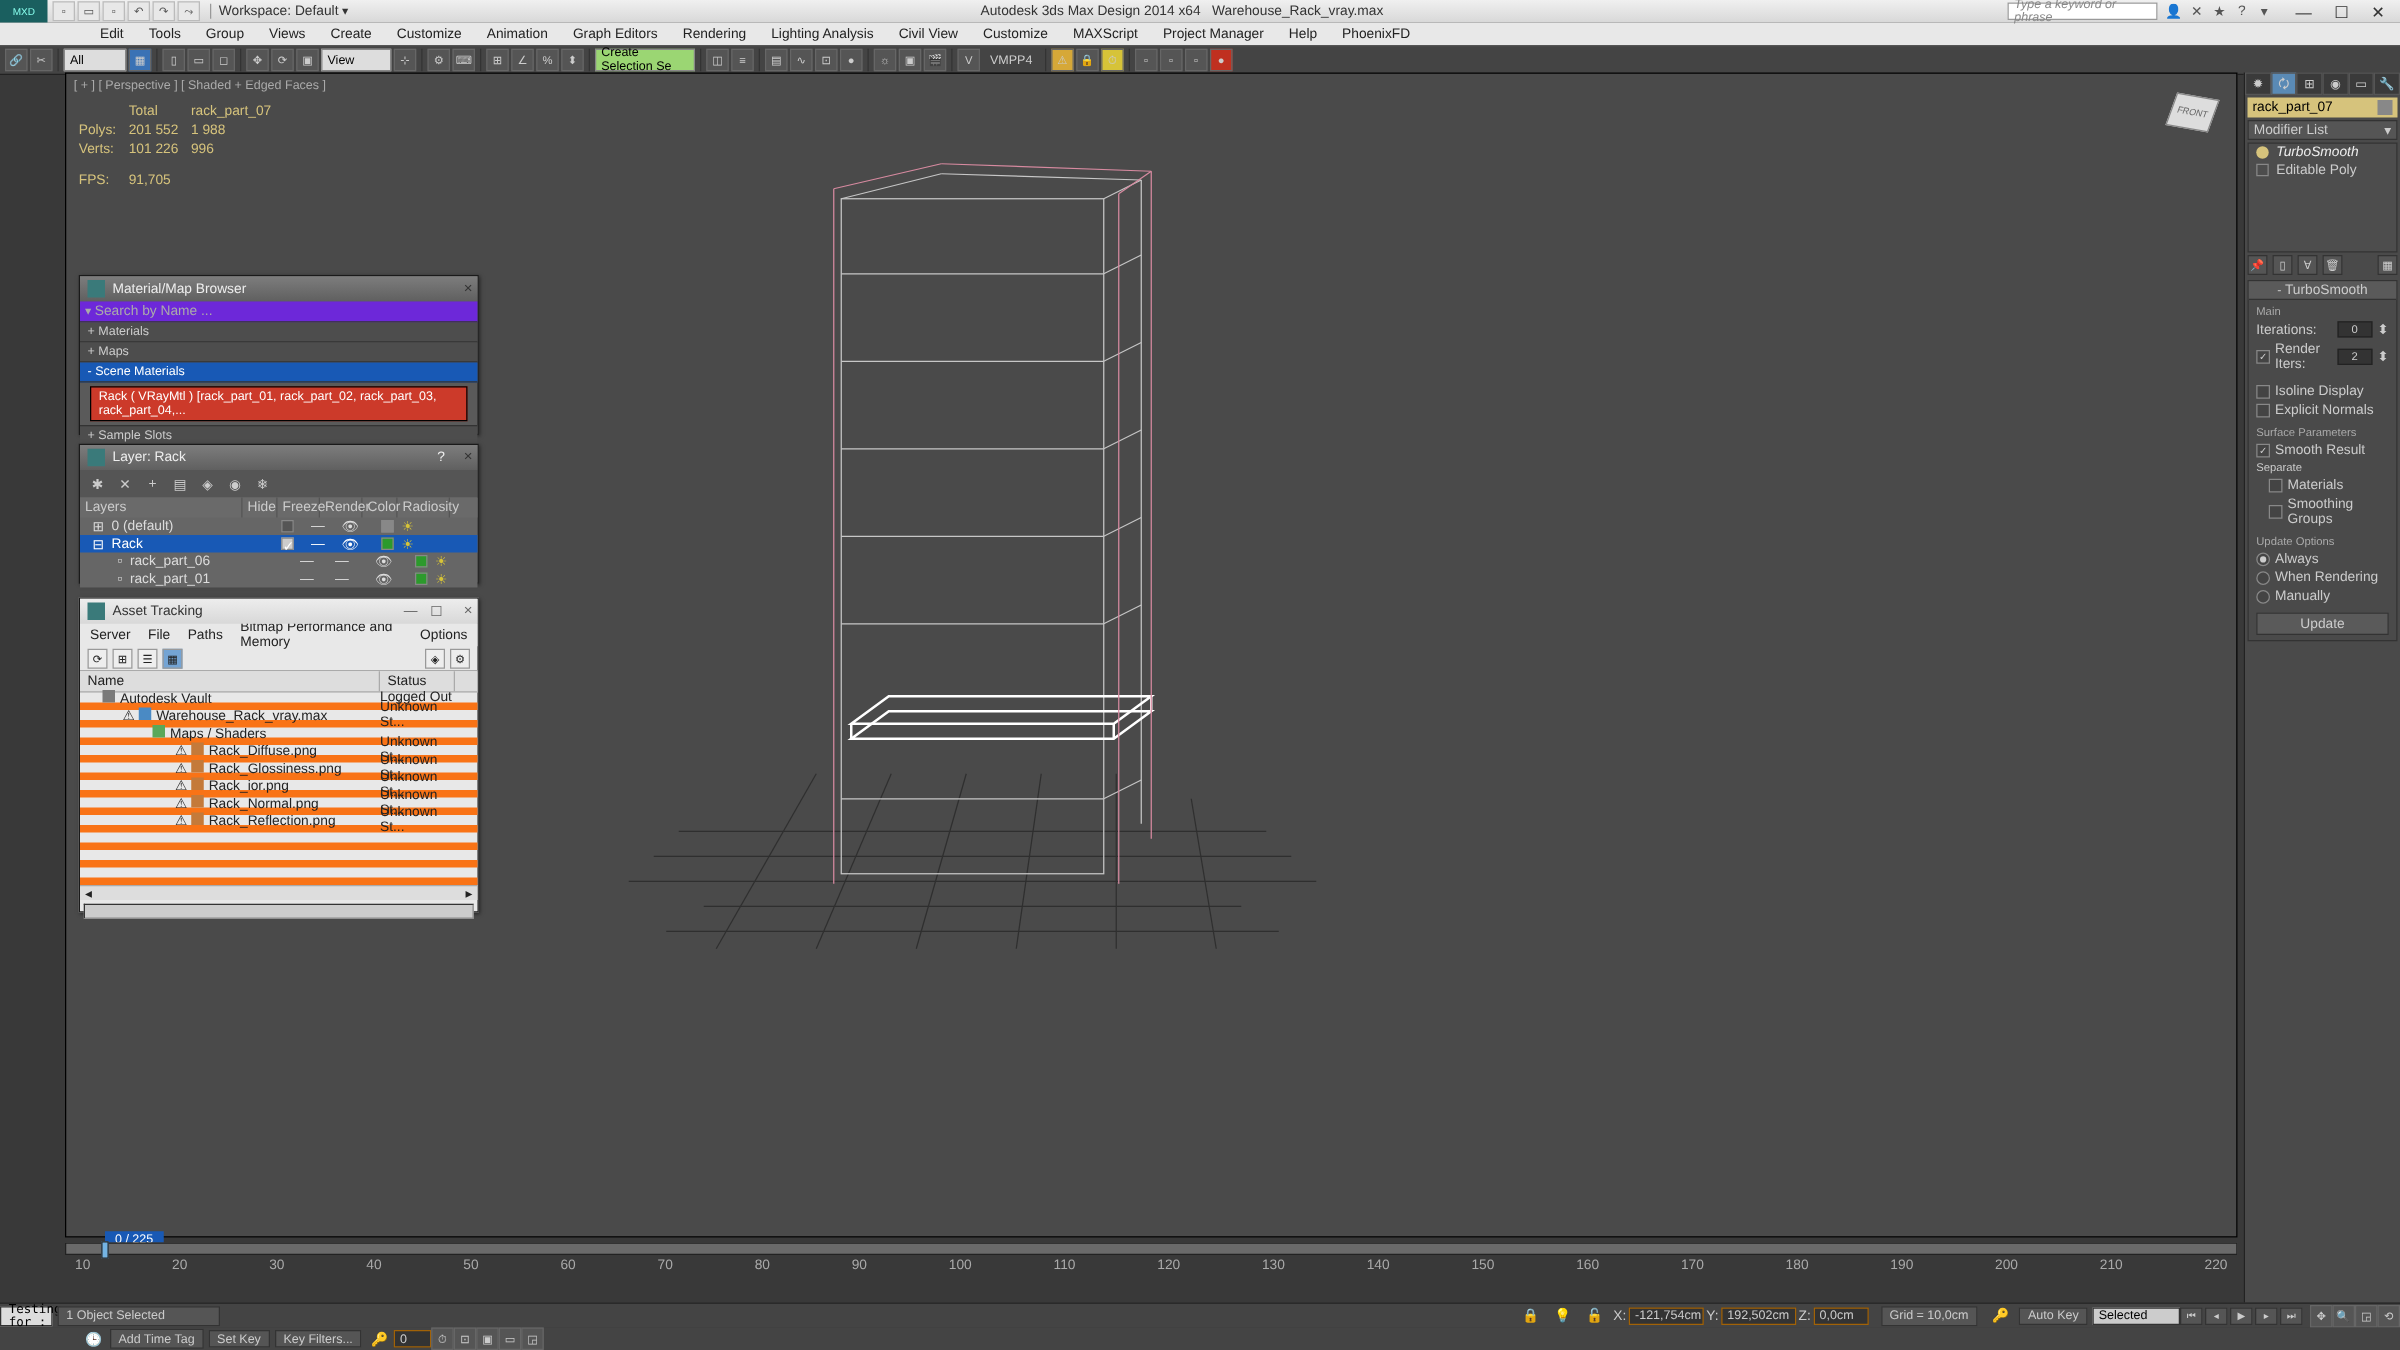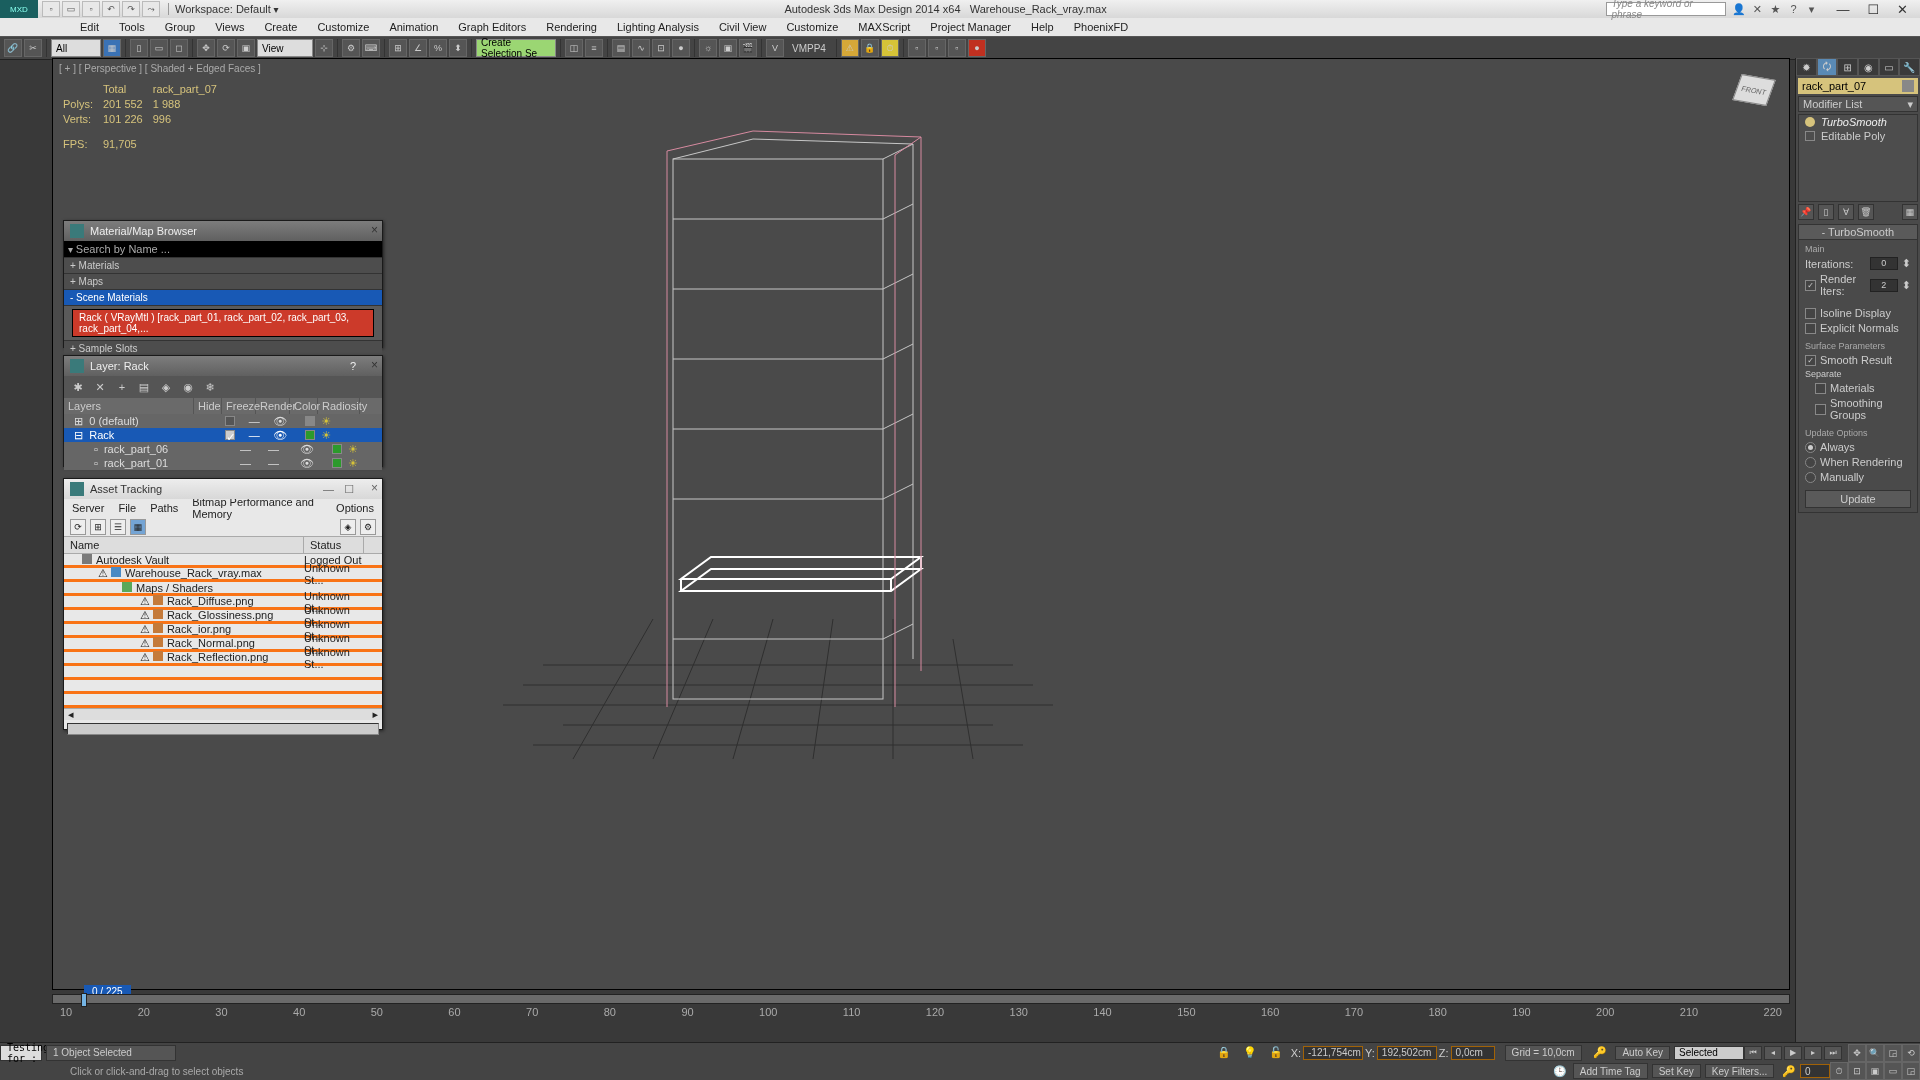--- a/index.html
+++ b/index.html
@@ -38,21 +38,21 @@
 .viewcube { position: absolute; right: 10px; top: 10px; width: 50px; height: 50px; }
 .viewcube-face { width: 34px; height: 26px; background: #ddd; border: 1px solid #888; transform: skew(-20deg,10deg); margin: 8px auto; font-size: 7px; color: #666; text-align: center; line-height: 26px; }
 
 
 .panel { position: absolute; background: #5a5a5a; border: 1px solid #1a1a1a; box-shadow: 1px 1px 3px rgba(0,0,0,.5); }
 .panel-title { height: 20px; background: linear-gradient(#7d7d7d,#606060); display: flex; align-items: center; padding: 0 6px; color: #eee; font-size: 11px; position: relative; }
 .panel-title .ico { width: 14px; height: 14px; background: #3a7a7a; margin-right: 6px; }
 .panel-close { position: absolute; right: 4px; top: 2px; font-size: 12px; color: #333; }
 
 .mat-browser { left: 63px; top: 220px; width: 320px; height: 128px; }
-.mat-search { background: #000000; padding: 2px 4px; color: #aaa; font-size: 10px; border-bottom: 1px solid #333; }
+.mat-search { background: #6d28d9; padding: 2px 4px; color: #aaa; font-size: 10px; border-bottom: 1px solid #333; }
 .mat-section { background: #4d4d4d; padding: 2px 6px; border-bottom: 1px solid #333; font-size: 10px; }
 .mat-section.sel { background: #1859b5; color: #fff; }
 .mat-item { margin: 3px 8px; padding: 2px 6px; background: #cc3a2a; color: #fff; font-size: 10px; border: 1px solid #000; }
 
 .layer-panel { left: 63px; top: 355px; width: 320px; height: 112px; }
 .layer-tools { height: 22px; background: #555; display: flex; align-items: center; gap: 6px; padding: 0 6px; }
 .layer-tools span { width: 16px; height: 16px; display: flex; align-items: center; justify-content: center; color: #ccc; }
 .layer-grid { background: #666; }
 .layer-hdr { display: flex; background: #6a6a6a; font-size: 10px; }
 .layer-hdr div { padding: 2px 4px; border-right: 1px solid #555; }
@@ -63,21 +63,21 @@
 .layer-chk { width:10px; height:10px; border:1px solid #888; background:#555; display:inline-block; }
 
 .asset-panel { left: 63px; top: 478px; width: 320px; height: 252px; background: #e8e8e8; color: #222; }
 .asset-panel .panel-title { background: linear-gradient(#ededed,#d8d8d8); color: #333; }
 .asset-menu { height: 18px; display: flex; align-items: center; gap: 14px; padding: 0 8px; background: #e8e8e8; font-size: 10px; color: #222; }
 .asset-tools { height: 20px; display: flex; align-items: center; gap: 4px; padding: 0 6px; border-bottom: 1px solid #aaa; }
 .asset-tools span { width: 16px; height: 16px; border: 1px solid #999; background: #eee; display:flex; align-items:center; justify-content:center; font-size:9px; }
 .asset-grid-hdr { display: flex; background: #ddd; border-bottom: 1px solid #aaa; font-size: 10px; }
 .asset-grid-hdr div { padding: 2px 6px; border-right: 1px solid #aaa; }
 .ac-name { width: 240px; } .ac-status { width: 60px; }
-.asset-row { display: flex; font-size: 10px; height: 14px; align-items: center; border-bottom: 3px solid #f97316; }
+.asset-row { display: flex; font-size: 10px; height: 14px; align-items: center; border-bottom: 6px solid #f97316; }
 .asset-row .ac-name { padding-left: 18px; }
 .asset-row.indent1 .ac-name { padding-left: 34px; }
 .asset-row.indent2 .ac-name { padding-left: 58px; }
 .asset-row.indent3 .ac-name { padding-left: 76px; }
 .asset-ico { width:10px; height:10px; display:inline-block; margin-right:4px; }
 
 
 .cmd-panel { position: absolute; right: 0; top: 58px; width: 125px; bottom: 30px; background: #4a4a4a; border-left: 1px solid #222; }
 .cmd-tabs { height: 18px; display: flex; background: #3a3a3a; }
 .cmd-tabs span { flex:1; display:flex; align-items:center; justify-content:center; border:1px solid #555; font-size:10px; }
@@ -620,21 +620,20 @@
     <span>⏭</span>
   </div>
   <span class="tb-btn">✥</span>
   <span class="tb-btn">🔍</span>
   <span class="tb-btn">◲</span>
   <span class="tb-btn">⟲</span>
 </div>
 
 <div class="status2">
   <div style="width:62px"></div>
-  <div class="prompt-line">Click or click-and-drag to select objects</div>
   <span style="padding:0 6px">🕒</span>
   <div class="status-box">Add Time Tag</div>
   <div class="key-btn">Set Key</div>
   <div class="key-btn">Key Filters...</div>
   <span style="padding:0 4px">🔑</span>
   <div class="coord-field" style="width:30px">0</div>
   <span class="tb-btn">⏱</span>
   <span class="tb-btn">⊡</span>
   <span class="tb-btn">▣</span>
   <span class="tb-btn">▭</span>

